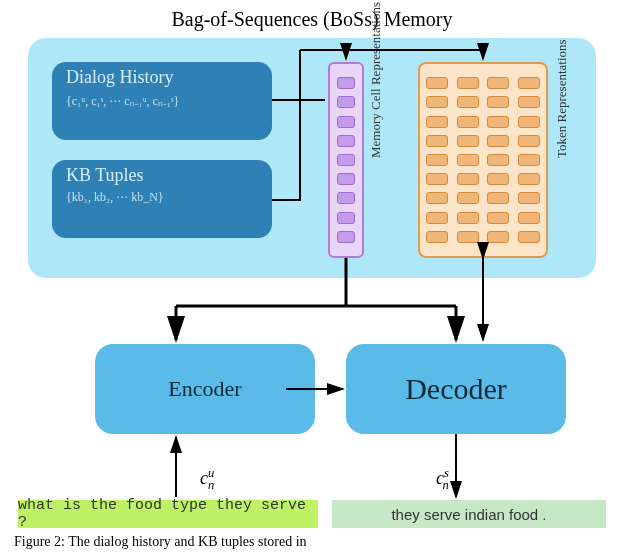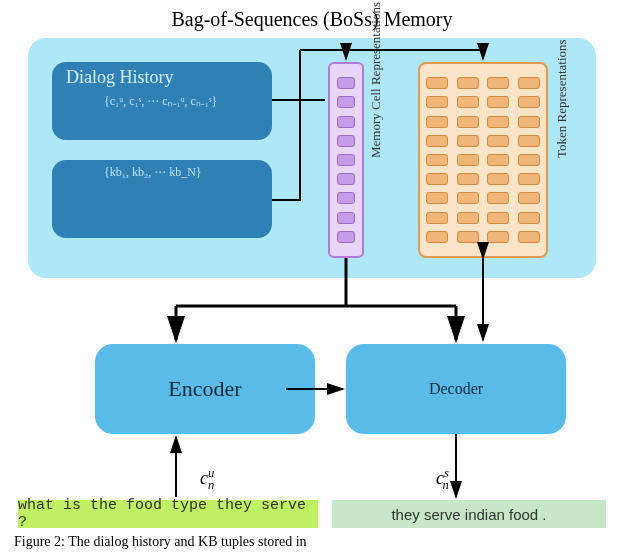--- a/index.html
+++ b/index.html
@@ -7,34 +7,34 @@
   .canvas { position: relative; width: 504px; height: 554px; }
 
   .title { position: absolute; top: 8px; left: 0; width: 624px; text-align: center; font-size: 20px; color: #000; }
 
   .memory-box { position: absolute; left: 28px; top: 38px; width: 568px; height: 240px; background: #aee7f8; border-radius: 18px; }
 
   .source-box { position: absolute; width: 220px; height: 78px; background: #2f80b5; border-radius: 14px; color: #c9e8f8; padding: 5px 14px; }
   .dh { left: 52px; top: 62px; }
   .kb { left: 52px; top: 160px; }
   .src-title { font-size: 18px; color: #d6eefc; margin-bottom: 4px; font-family: Georgia, serif; }
-  .src-sub { font-size: 12px; color: #bfe2f5; font-family: Georgia, serif; margin-left: 38px; }
+  .src-sub { font-size: 12px; color: #bfe2f5; font-family: Georgia, serif; }
 
   .mem-cell { position: absolute; left: 328px; top: 62px; width: 36px; height: 196px; border: 2px solid #b07cd6; background: #e9d5f7; border-radius: 6px; display: flex; flex-direction: column; justify-content: space-evenly; align-items: center; padding: 6px 0; }
   .mem-cell .cell { width: 18px; height: 12px; background: #c49be8; border: 1px solid #a06cc9; border-radius: 3px; }
 
   .mem-label { position: absolute; left: 368px; top: 158px; font-size: 13px; color: #333; transform: rotate(-90deg); transform-origin: left top; white-space: nowrap; }
   .tok-label { position: absolute; left: 554px; top: 158px; font-size: 13px; color: #333; transform: rotate(-90deg); transform-origin: left top; white-space: nowrap; }
 
   .token-rep { position: absolute; left: 418px; top: 62px; width: 130px; height: 196px; border: 2px solid #e09a52; background: #fce4c8; border-radius: 8px; display: flex; flex-direction: column; justify-content: space-evenly; padding: 6px 6px; }
   .token-rep .row { display: flex; justify-content: space-between; }
   .token-rep .tok { width: 22px; height: 12px; background: #f0b679; border: 1px solid #d68a3c; border-radius: 3px; }
 
   .enc { position: absolute; left: 66px; top: 344px; width: 220px; height: 90px; background: #5bbbe8; border-radius: 18px; display: flex; align-items: center; justify-content: center; font-size: 22px; color: #0a2a3a; margin-left: 29px; }
-  .dec { position: absolute; left: 346px; top: 344px; width: 220px; height: 90px; background: #5bbbe8; border-radius: 18px; display: flex; align-items: center; justify-content: center; font-size: 16px; color: #0a2a3a; }
+  .dec { position: absolute; left: 346px; top: 344px; width: 220px; height: 90px; background: #5bbbe8; border-radius: 18px; display: flex; align-items: center; justify-content: center; font-size: 30px; color: #0a2a3a; }
 
   .ubox { position: absolute; left: 18px; top: 500px; width: 300px; height: 28px; background: #bef264; display: flex; align-items: center; justify-content: center; font-size: 15px; color: #333; font-family: Liberation Mono, monospace; }
   .sbox { position: absolute; left: 332px; top: 500px; width: 274px; height: 28px; background: #c7e8c7; display: flex; align-items: center; justify-content: center; font-size: 15px; color: #333; font-family: Arial, sans-serif; }
 
   .math { position: absolute; font-size: 18px; font-style: italic; font-family: Georgia, serif; text-align: right; }
   .cnu { left: 200px; top: 466px; }
   .cns { left: 436px; top: 466px; }
   .sup { font-size: 0.7em; vertical-align: super; font-style: italic; }
   .sub { font-size: 0.7em; vertical-align: sub; font-style: italic; }
 
@@ -50,20 +50,21 @@
   <div class="title">Bag-of-Sequences (BoSs) Memory</div>
 
   <div class="memory-box"></div>
 
   <div class="source-box dh">
     <div class="src-title">Dialog History</div>
     <div class="src-sub">{c₁ᵘ, c₁ˢ, ⋯ cₙ₋₁ᵘ, cₙ₋₁ˢ}</div>
   </div>
 
   <div class="source-box kb">
+    <div class="src-title">KB Tuples</div>
     <div class="src-sub">{kb₁, kb₂, ⋯ kb_N}</div>
   </div>
 
   <div class="mem-cell">
     <div class="cell"></div>
     <div class="cell"></div>
     <div class="cell"></div>
     <div class="cell"></div>
     <div class="cell"></div>
     <div class="cell"></div>

